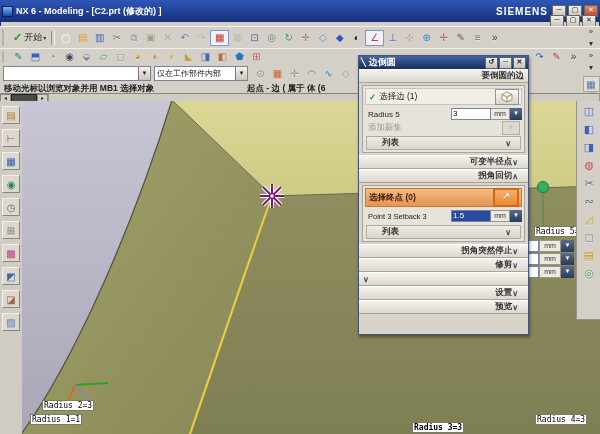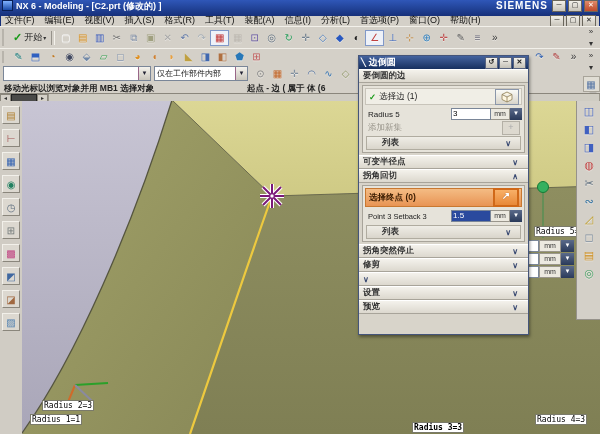--- a/index.html
+++ b/index.html
@@ -1,20 +1,20 @@
 <!DOCTYPE html>
 <html><head>
 <meta charset="utf-8">
 <style>
   html,body{margin:0;padding:0;background:#777;}
   #app{position:relative;width:600px;height:434px;background:#d4d0c8;overflow:hidden;
        font-family:"Liberation Sans",sans-serif;box-shadow:inset 0 0 0 1px #16307a;}
   
-  .titlebar{position:absolute;left:0;top:0;width:600px;height:16px;
-    background:linear-gradient(#2f57b8,#16307a);color:#fff;display:flex;}
+  .titlebar{position:absolute;left:0;top:0;width:600px;height:22px;
+    background:linear-gradient(#2f57b8,#16307a);color:#fff;display:flex;align-items:center;}
   .appicon{width:9px;height:9px;margin:0 3px 0 2px;background:linear-gradient(#7fb2ff,#1a4aa8);border:1px solid #0a1f55;}
   .wtitle{font-size:9px;font-weight:bold;white-space:nowrap;flex:1;}
   .brand{font-size:10px;font-weight:bold;letter-spacing:1px;margin-right:4px;}
   .wbtn{width:12px;height:10px;margin-right:2px;background:linear-gradient(#f2f0ea,#c8c4ba);
     border:1px solid #6a665c;font-size:7px;line-height:8px;text-align:center;color:#222;}
   .wbtn.close{background:linear-gradient(#e08a6a,#c04a2a);color:#fff;}
   
   .menubar{position:absolute;left:0;top:14px;width:600px;height:12px;display:flex;align-items:center;
     border-bottom:1px solid #b8b4aa;}
   .menuitem{font-size:9px;padding:0 5px;white-space:nowrap;color:#111;}
@@ -71,21 +71,21 @@
   #dialog{position:absolute;left:358px;top:55px;width:169px;height:278px;background:#d8d4ca;
     border:1px solid #45557a;box-shadow:1px 2px 3px rgba(0,0,0,.4);z-index:10;font-size:8.5px;overflow:hidden;}
   .dtitle{height:13px;background:linear-gradient(#44639f,#17305f);color:#fff;display:flex;align-items:center;
     font-size:9px;font-weight:bold;padding:0 2px;}
   .dtitle .dticon{color:#fff;font-size:8px;margin-right:3px;}
   .dtitle .spacer{flex:1;}
   .dtbtn{width:11px;height:10px;margin-left:1px;background:linear-gradient(#f2f0ea,#c4c0b6);border:1px solid #55617e;
     color:#222;font-size:7px;line-height:8px;text-align:center;}
   .dheader{height:12px;background:linear-gradient(#f4f2ec,#dcd8ce);border-top:1px solid #fff;border-bottom:1px solid #a8a49a;
     font-weight:bold;color:#333;display:flex;align-items:center;padding:0 4px;}
-  .dheader .hlabel{flex:1;}
+  .dheader .hlabel{flex:1;text-align:right;}
   .chev{color:#3a4a72;font-size:8px;font-weight:bold;padding-right:6px;}
   .dgroup{margin:2px 3px;background:#e6e3da;border:1px solid #a8a49a;padding:2px 2px;}
   .selrow{height:15px;display:flex;align-items:center;background:#f0eee6;border:1px solid #c8c4ba;margin-bottom:2px;}
   .selrow .chk{color:#1a9a1a;font-weight:bold;margin:0 3px;}
   .selrow .slabel{flex:1;color:#222;}
   .sqbtn{width:22px;height:14px;background:linear-gradient(#fafaf6,#d8d4ca);border:1px solid #8a96aa;margin-right:2px;
     display:flex;align-items:center;justify-content:center;}
   .inputrow{height:14px;display:flex;align-items:center;}
   .inputrow .ilabel{flex:1;font-size:8px;color:#222;padding-left:3px;white-space:nowrap;}
   .ibox{width:36px;height:10px;background:#fff;border:1px solid #7a8698;font-size:8px;line-height:10px;padding:0 1px;color:#000;}
@@ -114,46 +114,20 @@
 
   <div class="titlebar">
     <div class="appicon"></div>
     <div class="wtitle">NX 6 - Modeling - [C2.prt (修改的) ]</div>
     <div class="brand">SIEMENS</div>
     <div class="wbtn">─</div>
     <div class="wbtn">▢</div>
     <div class="wbtn close">✕</div>
   </div>
 
-  <div class="menubar">
-
-      <div class="menuitem">文件(F)</div>
-
-      <div class="menuitem">编辑(E)</div>
-
-      <div class="menuitem">视图(V)</div>
-
-      <div class="menuitem">插入(S)</div>
-
-      <div class="menuitem">格式(R)</div>
-
-      <div class="menuitem">工具(T)</div>
-
-      <div class="menuitem">装配(A)</div>
-
-      <div class="menuitem">信息(I)</div>
-
-      <div class="menuitem">分析(L)</div>
-
-      <div class="menuitem">首选项(P)</div>
-
-      <div class="menuitem">窗口(O)</div>
-
-      <div class="menuitem">帮助(H)</div>
-    </div>
   <div class="docbtns" style="top:15px;">
     <div class="wbtn">─</div>
     <div class="wbtn">▢</div>
     <div class="wbtn">✕</div>
   </div>
 
   <div id="toolbar1" class="tbrow">
     <div class="grip"></div>
     <div class="startbtn">
       <span class="chk">✓</span>

